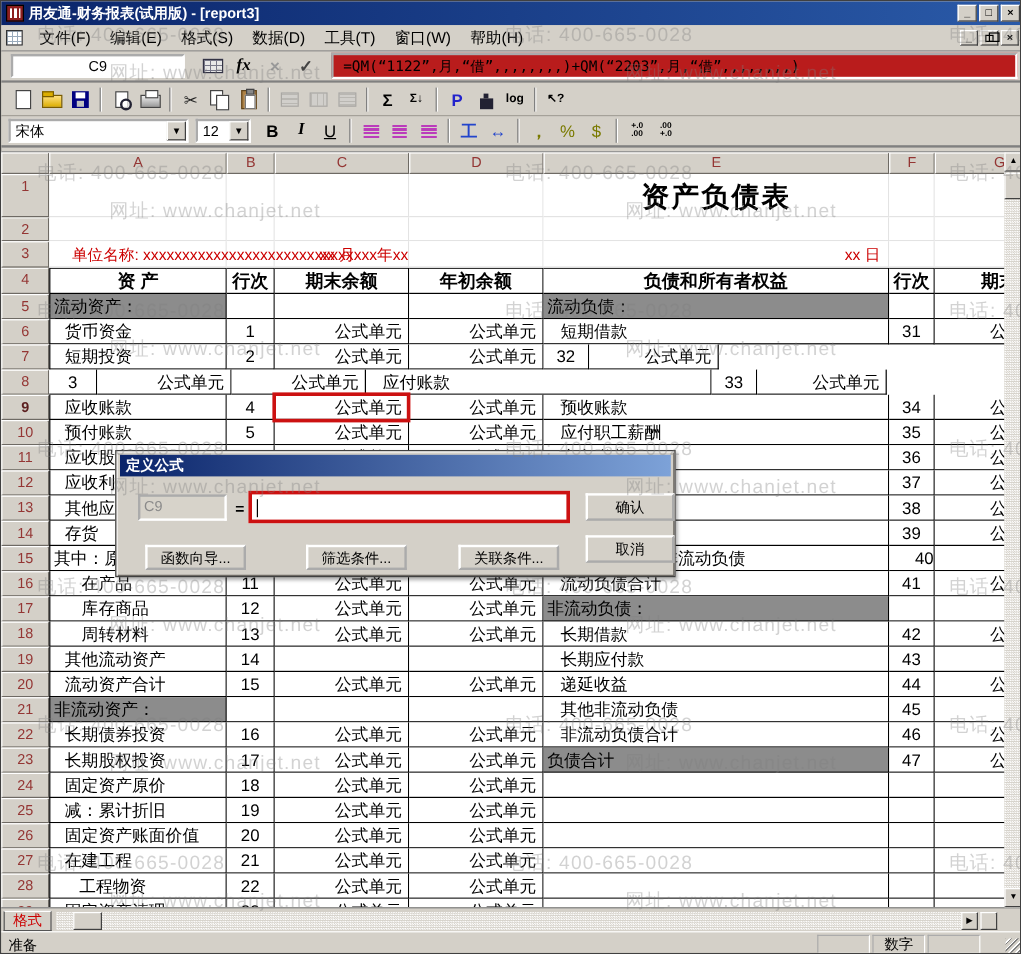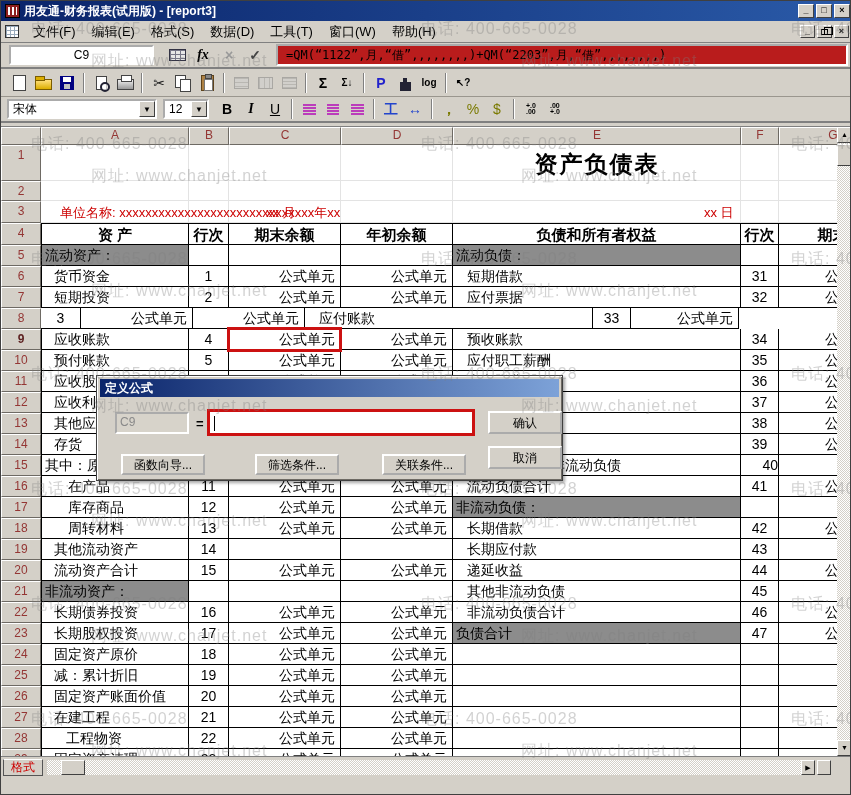--- a/index.html
+++ b/index.html
@@ -382,21 +382,20 @@
           <span class="cell dark" style="width: 288px; padding-left: 14px;">短期借款</span>
           <span class="cell dark tctr" style="width: 38px;">31</span>
           <span class="cell dark tright" style="width: 108px;">公式单元</span>
         </div>
         <div class="grow" style="height: 21px;">
           <span class="cell rh" style="width: 40px;">7</span>
           <span class="cell dark bleft" style="width: 148px; padding-left: 12px;">短期投资</span>
           <span class="cell dark tctr" style="width: 40px;">2</span>
           <span class="cell dark tright" style="width: 112px;">公式单元</span>
           <span class="cell dark tright" style="width: 112px;">公式单元</span>
-          <span class="cell dark" style="width: 288px; padding-left: 14px;">应付票据</span>
           <span class="cell dark tctr" style="width: 38px;">32</span>
           <span class="cell dark tright" style="width: 108px;">公式单元</span>
         </div>
         <div class="grow" style="height: 21px;">
           <span class="cell rh" style="width: 40px;">8</span>
           <span class="cell dark tctr" style="width: 40px;">3</span>
           <span class="cell dark tright" style="width: 112px;">公式单元</span>
           <span class="cell dark tright" style="width: 112px;">公式单元</span>
           <span class="cell dark" style="width: 288px; padding-left: 14px;">应付账款</span>
           <span class="cell dark tctr" style="width: 38px;">33</span>
@@ -641,20 +640,27 @@
 
   <div class="tabstrip">
     <span class="sheettab">格式</span>
     <span class="hbtn" style="left:46px;">◀</span>
     <span class="htrack"></span>
     <span class="hthumb"></span>
     <span class="hbtn" style="left:800px;">▶</span>
     <span class="hbtn" style="left:816px;"></span>
   </div>
 
+  <div class="statusbar">
+    <span class="st-ready">准备</span>
+    <span class="st-panel" style="left:680px;width:44px;"></span>
+    <span class="st-panel" style="left:726px;width:44px;">数字</span>
+    <span class="st-panel" style="left:772px;width:44px;"></span>
+    <span class="grip"></span>
+  </div>
 
   <div class="watermark" id="wm">
       <span class="wm" style="left: 30px; top: 18px;">电话: 400-665-0028</span>
       <span class="wm" style="left: 420px; top: 18px;">电话: 400-665-0028</span>
       <span class="wm" style="left: 790px; top: 18px;">电话: 400-665-0028</span>
       <span class="wm" style="left: 90px; top: 50px;">网址: www.chanjet.net</span>
       <span class="wm" style="left: 520px; top: 50px;">网址: www.chanjet.net</span>
       <span class="wm" style="left: 30px; top: 133px;">电话: 400-665-0028</span>
       <span class="wm" style="left: 420px; top: 133px;">电话: 400-665-0028</span>
       <span class="wm" style="left: 790px; top: 133px;">电话: 400-665-0028</span>

